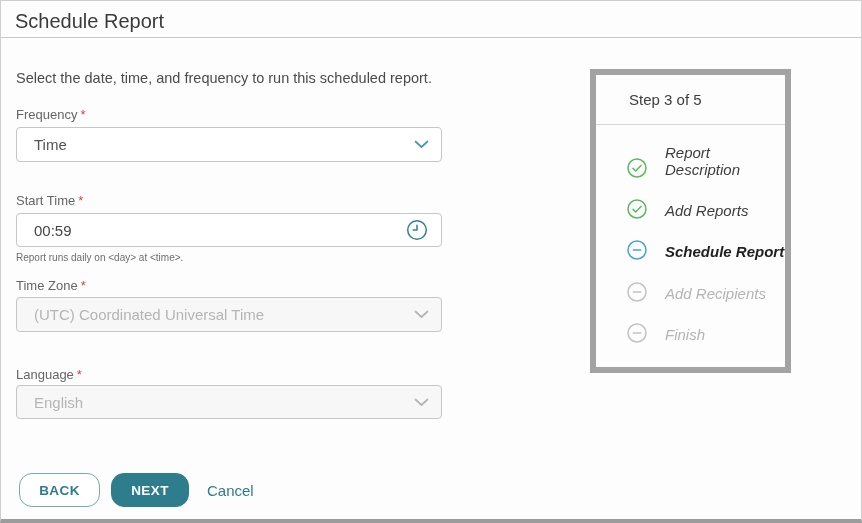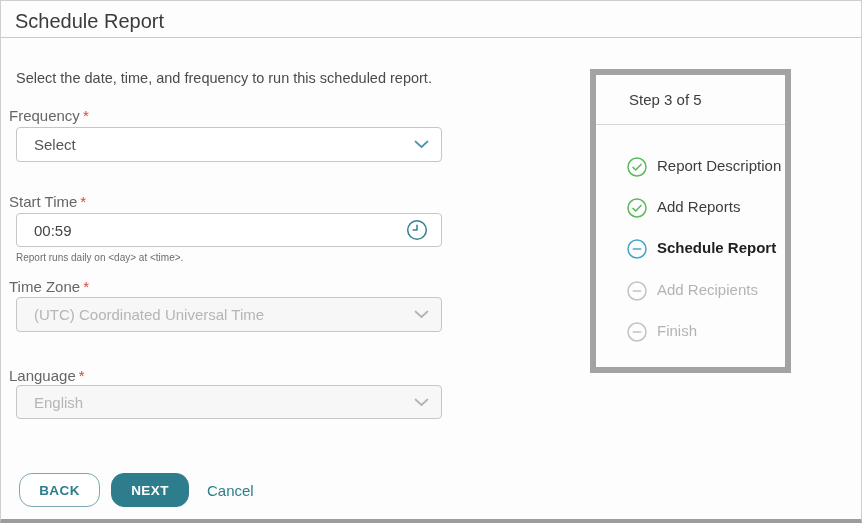--- a/index.html
+++ b/index.html
@@ -31,22 +31,22 @@
     border-top: 1px solid #c9c9c9;
   }
   .intro {
     position: absolute;
     left: 15px; top: 69px;
     font-size: 14.5px;
     color: #4b4b4b;
   }
   .field-label {
     position: absolute;
-    left: 8px;
-    font-size: 15px;
+    left: 15px;
+    font-size: 13px;
     color: #666666;
   }
   .req { color: #d9433e; margin-left: 3px; }
   .combo, .text-input {
     position: absolute;
     left: 15px;
     width: 426px;
     height: 35px;
     background: #ffffff;
     border: 1px solid #c6c6c6;
@@ -129,22 +129,23 @@
   .wizard-divider {
     position: absolute;
     left: 0; right: 0; top: 49px;
     border-top: 1px solid #d6d6d6;
   }
   .step {
     position: absolute;
     left: 31px;
     height: 21px;
     display: flex;
-    align-items: flex-start;
-    gap: 10px;
+    align-items: flex-end;
+    gap: 18px;
+    font-style: italic;
   }
   .step .step-icon { width: 20px; height: 20px; flex: none; display: block; }
   .step .step-label { font-size: 15px; }
   .step.completed .step-label { color: #3d3d3d; }
   .step.current .step-label { color: #1f1f1f; font-weight: 700; }
   .step.pending .step-label { color: #b4b4b4; }
 </style>
 </head>
 <body>
 
@@ -152,21 +153,21 @@
 
   <div class="page-title">Schedule Report</div>
   <div class="title-rule"></div>
 
   <div class="intro">Select the date, time, and frequency to run this scheduled report.</div>
 
   <div class="field-label" style="top:106px">
     <span>Frequency</span><span class="req">*</span>
   </div>
   <div class="combo" style="top:126px" role="combobox">
-    <span class="value">Select</span>
+    <span class="value">Time</span>
     <span style="display:flex">
       <svg width="15" height="9" viewBox="0 0 15 9">
           <polyline points="1.5,1.5 7.5,7 13.5,1.5" fill="none" stroke="#4796b3" stroke-width="1.7" stroke-linecap="round" stroke-linejoin="round"></polyline>
         </svg>
     </span>
   </div>
 
   <div class="field-label" style="top:192px">
     <span>Start Time</span><span class="req">*</span>
   </div>

